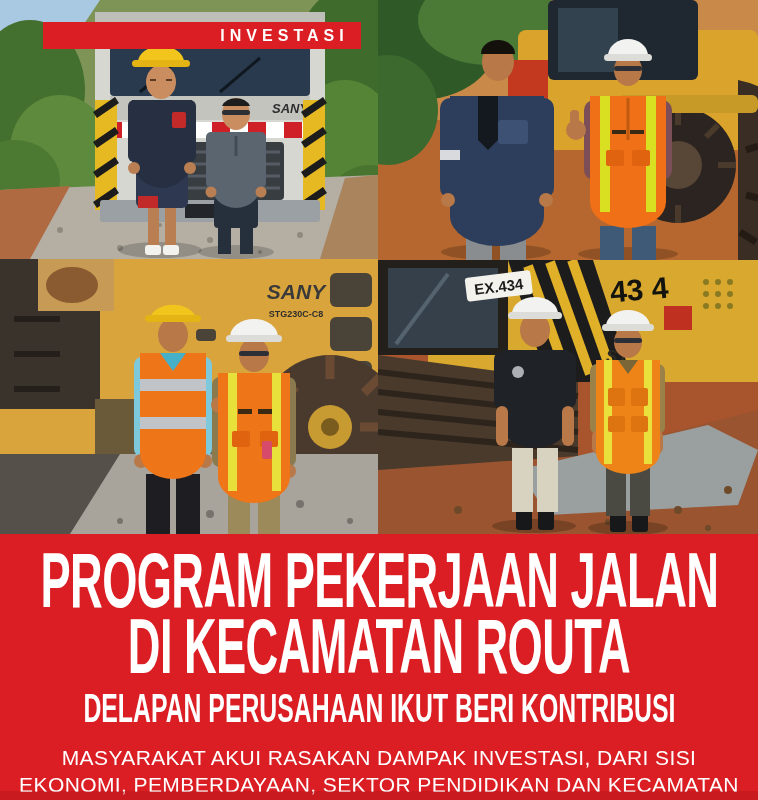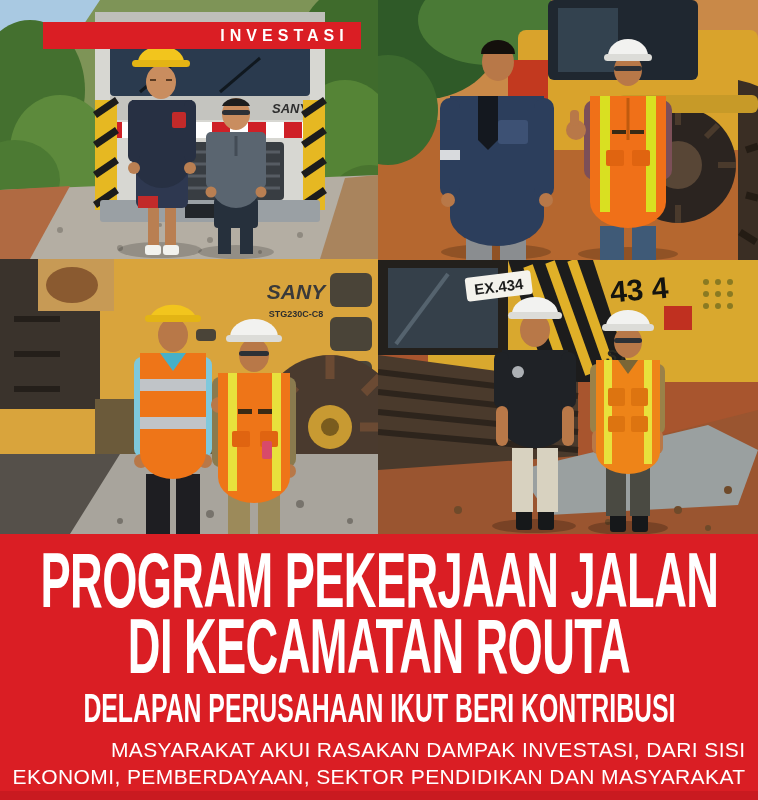--- a/index.html
+++ b/index.html
@@ -58,21 +58,21 @@
     font-size:78px;line-height:0.85;
     transform:scaleX(0.58);transform-origin:center;
     letter-spacing:-1px;
   }
   .hl2{
     color:var(--white);font-weight:700;white-space:nowrap;
     font-size:40px;line-height:1;margin-top:8px;
     transform:scaleX(0.62);transform-origin:center;
   }
   .desc{
-    margin-top:8px;text-align:right;color:var(--white);
+    margin-top:16px;text-align:center;color:var(--white);
     font-size:21px;font-weight:400;line-height:1.3;letter-spacing:0.4px;
   }
   .desc span{display:block;white-space:nowrap;}
   .bottom-edge{left:0;top:791px;width:758px;height:9px;background:var(--dark-red);opacity:0.35;}
 
   
   text{font-family:"Liberation Sans", sans-serif;}
 </style>
 </head>
 <body>
@@ -456,18 +456,18 @@
     <span>INVESTASI</span>
   </div>
 
 
   <div class="abs caption">
     <div class="hl">PROGRAM PEKERJAAN JALAN</div>
     <div class="hl">DI KECAMATAN ROUTA</div>
     <div class="hl2">DELAPAN PERUSAHAAN IKUT BERI KONTRIBUSI</div>
     <div class="desc">
       <span>MASYARAKAT AKUI RASAKAN DAMPAK INVESTASI, DARI SISI</span>
-      <span>EKONOMI, PEMBERDAYAAN, SEKTOR PENDIDIKAN DAN MASYARAKAT</span>
+      <span>EKONOMI, PEMBERDAYAAN, SEKTOR PENDIDIKAN DAN KECAMATAN</span>
     </div>
   </div>
 
   <div class="abs bottom-edge"></div>
 </div>
 
 </body></html>

